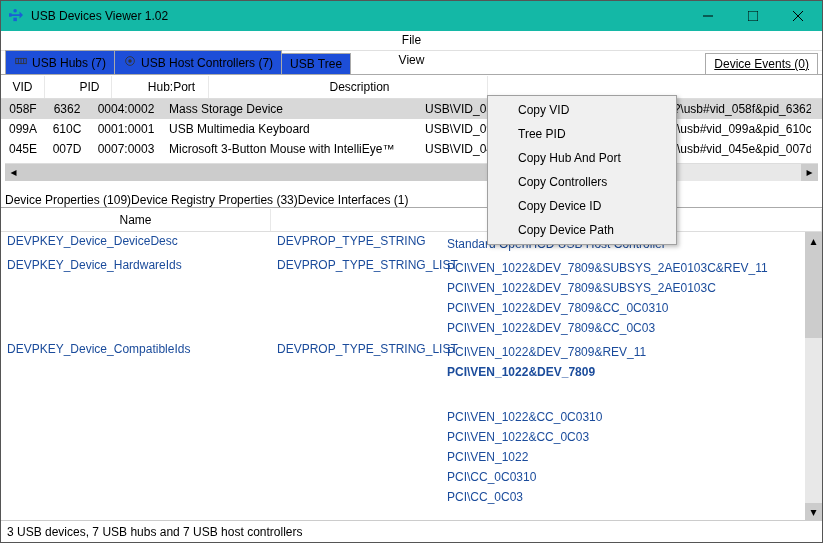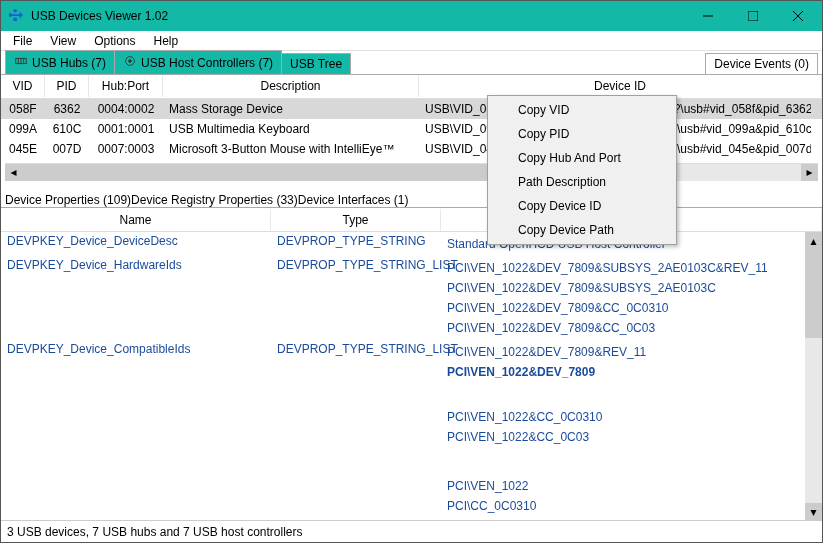--- a/index.html
+++ b/index.html
@@ -1,29 +1,29 @@
 <!DOCTYPE html>
 <html><head>
 <meta charset="utf-8">
 <style>
 * { box-sizing: border-box; margin: 0; padding: 0; font-family: "Segoe UI", Tahoma, sans-serif; font-size: 12px; }
 body { background: #fff; width: 823px; height: 543px; overflow: hidden; display: flex; flex-direction: column; border: 1px solid #555; }
 .titlebar { height: 30px; background: #14b8a6; display: flex; align-items: center; padding: 0 2px 0 8px; }
 .titlebar .app-icon { width: 16px; height: 16px; margin-right: 6px; }
 .titlebar .title { flex: 1; font-size: 12px; }
 .titlebar .btn { width: 45px; height: 30px; display: flex; align-items: center; justify-content: center; }
-.menubar { height: 20px; display: flex; align-items: center; padding: 0 4px; gap: 2px; border-bottom: 1px solid #e0e0e0; }
+.menubar { height: 20px; display: flex; align-items: center; padding: 0 4px; gap: 2px; border-bottom: 1px solid #e0e0e0; flex-direction: column; }
 .menubar .mitem { padding: 2px 8px; }
 .tabrow { height: 24px; display: flex; align-items: flex-end; border-bottom: 1px solid #aaa; padding-left: 4px; position: relative; }
-.tabrow .tab { background: #14b8a6; border: 1px solid #aaa; border-bottom: none; padding: 3px 8px; display: flex; align-items: center; gap: 4px; margin-right: -1px; position: relative; }
+.tabrow .tab { background: #1d4ed8; border: 1px solid #aaa; border-bottom: none; padding: 3px 8px; display: flex; align-items: center; gap: 4px; margin-right: -1px; position: relative; }
 .tabrow .tab.active { background: #fff; border-bottom: 1px solid #fff; margin-bottom: -1px; z-index: 2; }
 .tabrow .spacer { flex: 1; }
-.tabrow .rtab { border: 1px solid #aaa; border-bottom: none; padding: 3px 8px; margin-right: 4px; }
+.tabrow .rtab { border: 1px solid #aaa; border-bottom: none; padding: 3px 8px; margin-right: 4px; text-decoration: underline; }
 .dev-table { flex: 0 0 auto; position: relative; }
-.dev-header { display: flex; background: #fff; border-bottom: 1px solid #ddd; height: 24px; align-items: flex-start; }
+.dev-header { display: flex; background: #fff; border-bottom: 1px solid #ddd; height: 24px; align-items: center; gap: 23px; }
 .dev-header .col { border-right: 1px solid #e8e8e8; padding: 4px 6px; text-align: center; }
 .dev-body .row { display: flex; height: 20px; align-items: center; }
 .dev-body .row.sel { background: #d8d8d8; }
 .dev-body .cell { padding: 2px 6px; color: #000000; white-space: nowrap; overflow: hidden; }
 .c-vid { width: 44px; text-align: center; }
 .c-pid { width: 44px; text-align: center; }
 .c-hub { width: 74px; text-align: center; }
 .c-desc { width: 256px; }
 .c-did { width: 242px; }
 .c-path { width: 150px; }
@@ -113,21 +113,20 @@
     <span>Device Events (0)</span>
   </div>
 </div>
 
 <div class="dev-table">
   <div class="dev-header">
     <div class="col c-vid">VID</div>
     <div class="col c-pid">PID</div>
     <div class="col c-hub">Hub:Port</div>
     <div class="col c-desc">Description</div>
-    <div class="col c-did" style="flex:1">Device ID</div>
   </div>
   <div class="dev-body" id="dev-body">
       <div class="row sel">
         <div class="cell c-vid">058F</div>
         <div class="cell c-pid">6362</div>
         <div class="cell c-hub">0004:0002</div>
         <div class="cell c-desc">Mass Storage Device</div>
         <div class="cell c-did">USB\VID_058F&amp;PID_6362\058F63626476</div>
         <div class="cell c-path">\\?\usb#vid_058f&amp;pid_6362#05</div>
       </div>
@@ -159,21 +158,20 @@
 
 <div class="tabrow2">
   <div class="tab active"><span>Device Properties (109)</span></div>
   <div class="tab"><span>Device Registry Properties (33)</span></div>
   <div class="tab"><span>Device Interfaces (1)</span></div>
 </div>
 
 <div class="prop-panel">
   <div class="prop-header">
     <div class="col p-name">Name</div>
-    <div class="col p-type">Type</div>
     <div class="col p-value">Value</div>
   </div>
   <div class="prop-body" id="prop-body">
       <div class="prow">
         <div class="pcell p-name">DEVPKEY_Device_DeviceDesc</div>
         <div class="pcell p-type">DEVPROP_TYPE_STRING</div>
         <div class="pcell p-value vlines">
           <div style="line-height: 20px;">Standard OpenHCD USB Host Controller</div>
         </div>
       </div>
@@ -188,39 +186,39 @@
         </div>
       </div>
       <div class="prow">
         <div class="pcell p-name">DEVPKEY_Device_CompatibleIds</div>
         <div class="pcell p-type">DEVPROP_TYPE_STRING_LIST</div>
         <div class="pcell p-value vlines">
           <div style="line-height: 20px;">PCI\VEN_1022&amp;DEV_7809&amp;REV_11</div>
           <div style="line-height: 20px; font-weight: bold;">PCI\VEN_1022&amp;DEV_7809</div>
           <div style="line-height: 20px; margin-top: 25px;">PCI\VEN_1022&amp;CC_0C0310</div>
           <div style="line-height: 20px;">PCI\VEN_1022&amp;CC_0C03</div>
-          <div style="line-height: 20px; margin-top: 29px;">PCI\VEN_1022</div>
+          <div style="line-height: 20px;">PCI\VEN_1022</div>
           <div style="line-height: 20px;">PCI\CC_0C0310</div>
           <div style="line-height: 20px;">PCI\CC_0C03</div>
         </div>
       </div>
     </div>
   <div class="vscroll">
     <div class="arrow">▴</div>
     <div class="track">
         <div class="thumb"></div>
       </div>
     <div class="arrow">▾</div>
   </div>
 </div>
 
 <div class="statusbar">
   <span>3 USB devices, 7 USB hubs and 7 USB host controllers</span>
 </div>
 
 <div class="ctxmenu">
   <div class="citem">Copy VID</div>
-  <div class="citem">Copy PID</div>
+  <div class="citem">Tree PID</div>
   <div class="citem">Copy Hub And Port</div>
-  <div class="citem">Path Description</div>
+  <div class="citem">Copy Controllers</div>
   <div class="citem">Copy Device ID</div>
   <div class="citem">Copy Device Path</div>
 </div>
 
 </body></html>

